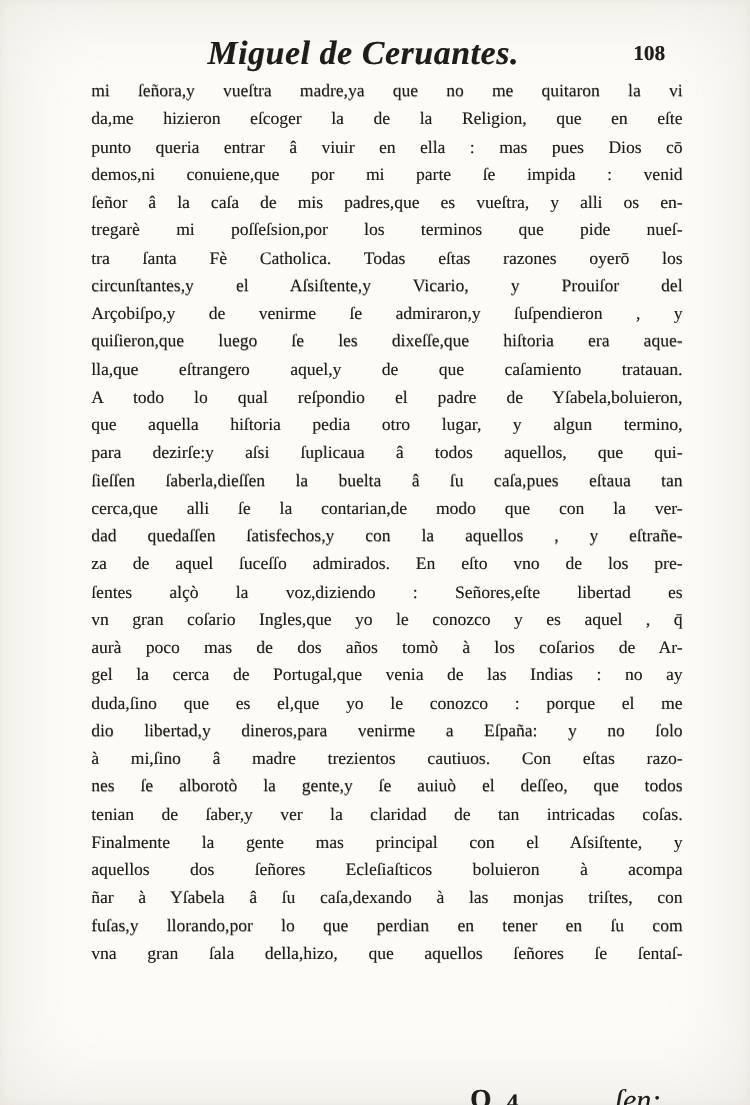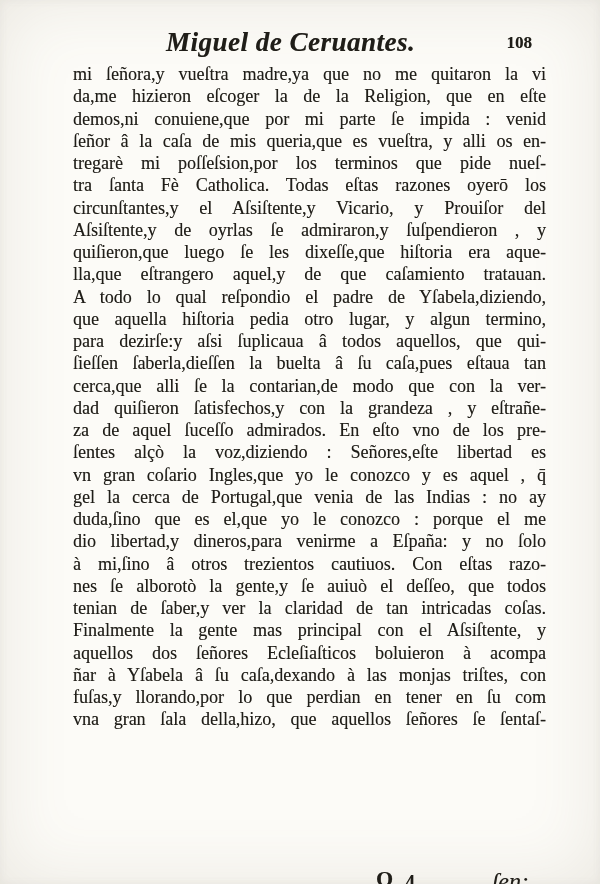--- a/index.html
+++ b/index.html
@@ -23,21 +23,21 @@
   }
   .pagenum{
     position:absolute;right:14px;top:3px;
     font-size:17px;line-height:28px;font-weight:bold;
     text-shadow:.3px .3px .4px rgba(30,28,20,.5);
   }
   .body-text{
     position:absolute;left:73px;top:63px;width:473px;
   }
   .line{
-    font-size:18px;line-height:22.25px;
+    font-size:14px;line-height:22.25px;
     text-align:justify;text-align-last:justify;
     -moz-text-align-last:justify;
     white-space:normal;
     text-shadow:.25px .3px .35px rgba(30,28,20,.45);
   }
   .page-footer{
     position:absolute;left:56px;top:824px;width:473px;height:34px;
     font-size:19px;
     margin-top:42px;
   }
@@ -61,41 +61,43 @@
 <div class="page">
 
   <div class="running-header">
     <span class="title">Miguel de Ceruantes.</span>
     <span class="pagenum">108</span>
   </div>
 
   <div class="body-text">
     <div class="line">mi ſeñora,y vueſtra madre,ya que no me quitaron la vi</div>
     <div class="line">da,me hizieron eſcoger la de la Religion, que en eſte</div>
+    <div class="line">punto queria entrar â viuir en ella : mas pues Dios cō</div>
     <div class="line">demos,ni conuiene,que por mi parte ſe impida : venid</div>
-    <div class="line">ſeñor â la caſa de mis queria,que es vueſtra, y alli os en-</div>
+    <div class="line">ſeñor â la caſa de mis padres,que es vueſtra, y alli os en-</div>
     <div class="line">tregarè mi poſſeſsion,por los terminos que pide nueſ-</div>
     <div class="line">tra ſanta Fè Catholica. Todas eſtas razones oyerō los</div>
     <div class="line">circunſtantes,y el Aſsiſtente,y Vicario, y Prouiſor del</div>
-    <div class="line">Aſsiſtente,y de oyrlas ſe admiraron,y ſuſpendieron , y</div>
+    <div class="line">Arçobiſpo,y de venirme ſe admiraron,y ſuſpendieron , y</div>
     <div class="line">quiſieron,que luego ſe les dixeſſe,que hiſtoria era aque-</div>
     <div class="line">lla,que eſtrangero aquel,y de que caſamiento tratauan.</div>
-    <div class="line">A todo lo qual reſpondio el padre de Yſabela,diziendo,</div>
+    <div class="line">A todo lo qual reſpondio el padre de Yſabela,boluieron,</div>
     <div class="line">que aquella hiſtoria pedia otro lugar, y algun termino,</div>
     <div class="line">para dezirſe:y aſsi ſuplicaua â todos aquellos, que qui-</div>
     <div class="line">ſieſſen ſaberla,dieſſen la buelta â ſu caſa,pues eſtaua tan</div>
     <div class="line">cerca,que alli ſe la contarian,de modo que con la ver-</div>
-    <div class="line">dad quiſieron ſatisfechos,y con la grandeza , y eſtrañe-</div>
+    <div class="line">dad quedaſſen ſatisfechos,y con la aquellos , y eſtrañe-</div>
     <div class="line">za de aquel ſuceſſo admirados. En eſto vno de los pre-</div>
     <div class="line">ſentes alçò la voz,diziendo : Señores,eſte libertad es</div>
     <div class="line">vn gran coſario Ingles,que yo le conozco y es aquel , q̄</div>
+    <div class="line">aurà poco mas de dos años tomò à los coſarios de Ar-</div>
     <div class="line">gel la cerca de Portugal,que venia de las Indias : no ay</div>
     <div class="line">duda,ſino que es el,que yo le conozco : porque el me</div>
     <div class="line">dio libertad,y dineros,para venirme a Eſpaña: y no ſolo</div>
-    <div class="line">à mi,ſino â otros trezientos cautiuos. Con eſtas razo-</div>
+    <div class="line">à mi,ſino â madre trezientos cautiuos. Con eſtas razo-</div>
     <div class="line">nes ſe alborotò la gente,y ſe auiuò el deſſeo, que todos</div>
     <div class="line">tenian de ſaber,y ver la claridad de tan intricadas coſas.</div>
     <div class="line">Finalmente la gente mas principal con el Aſsiſtente, y</div>
     <div class="line">aquellos dos ſeñores Ecleſiaſticos boluieron à acompa</div>
     <div class="line">ñar à Yſabela â ſu caſa,dexando à las monjas triſtes, con</div>
     <div class="line">fuſas,y llorando,por lo que perdian en tener en ſu com</div>
     <div class="line">vna gran ſala della,hizo, que aquellos ſeñores ſe ſentaſ-</div>
   </div>
 
   <div class="page-footer">

